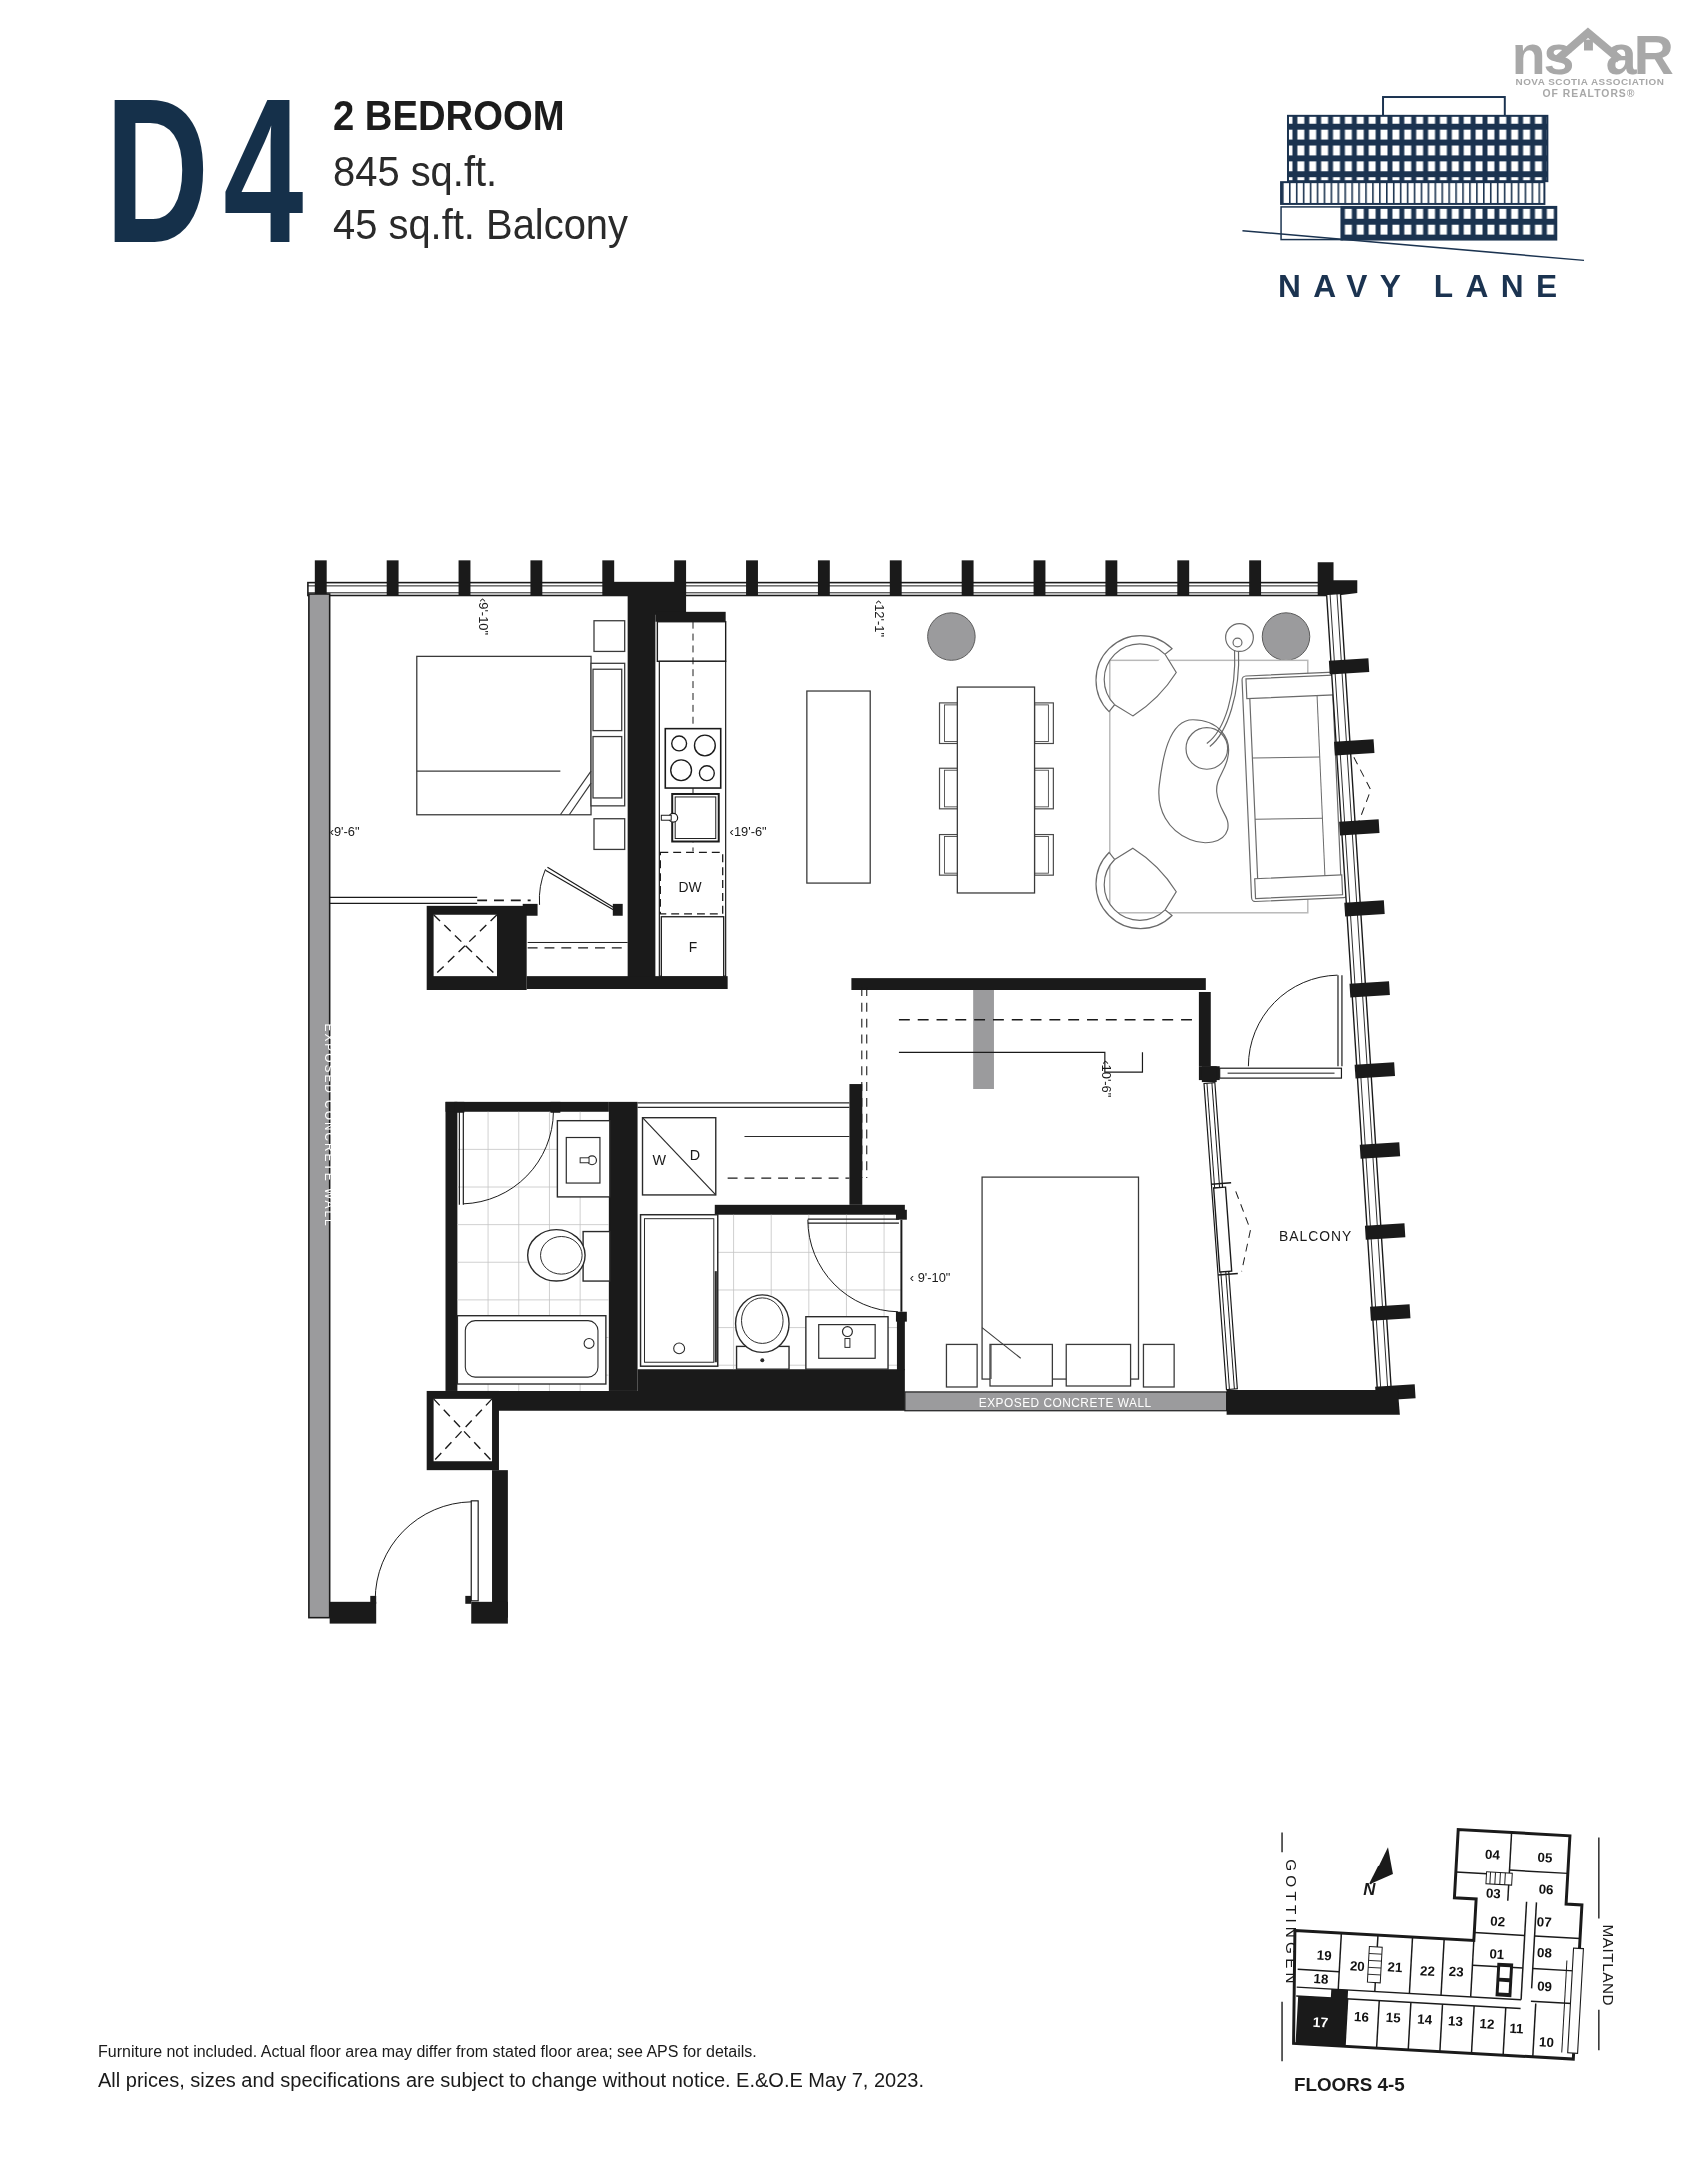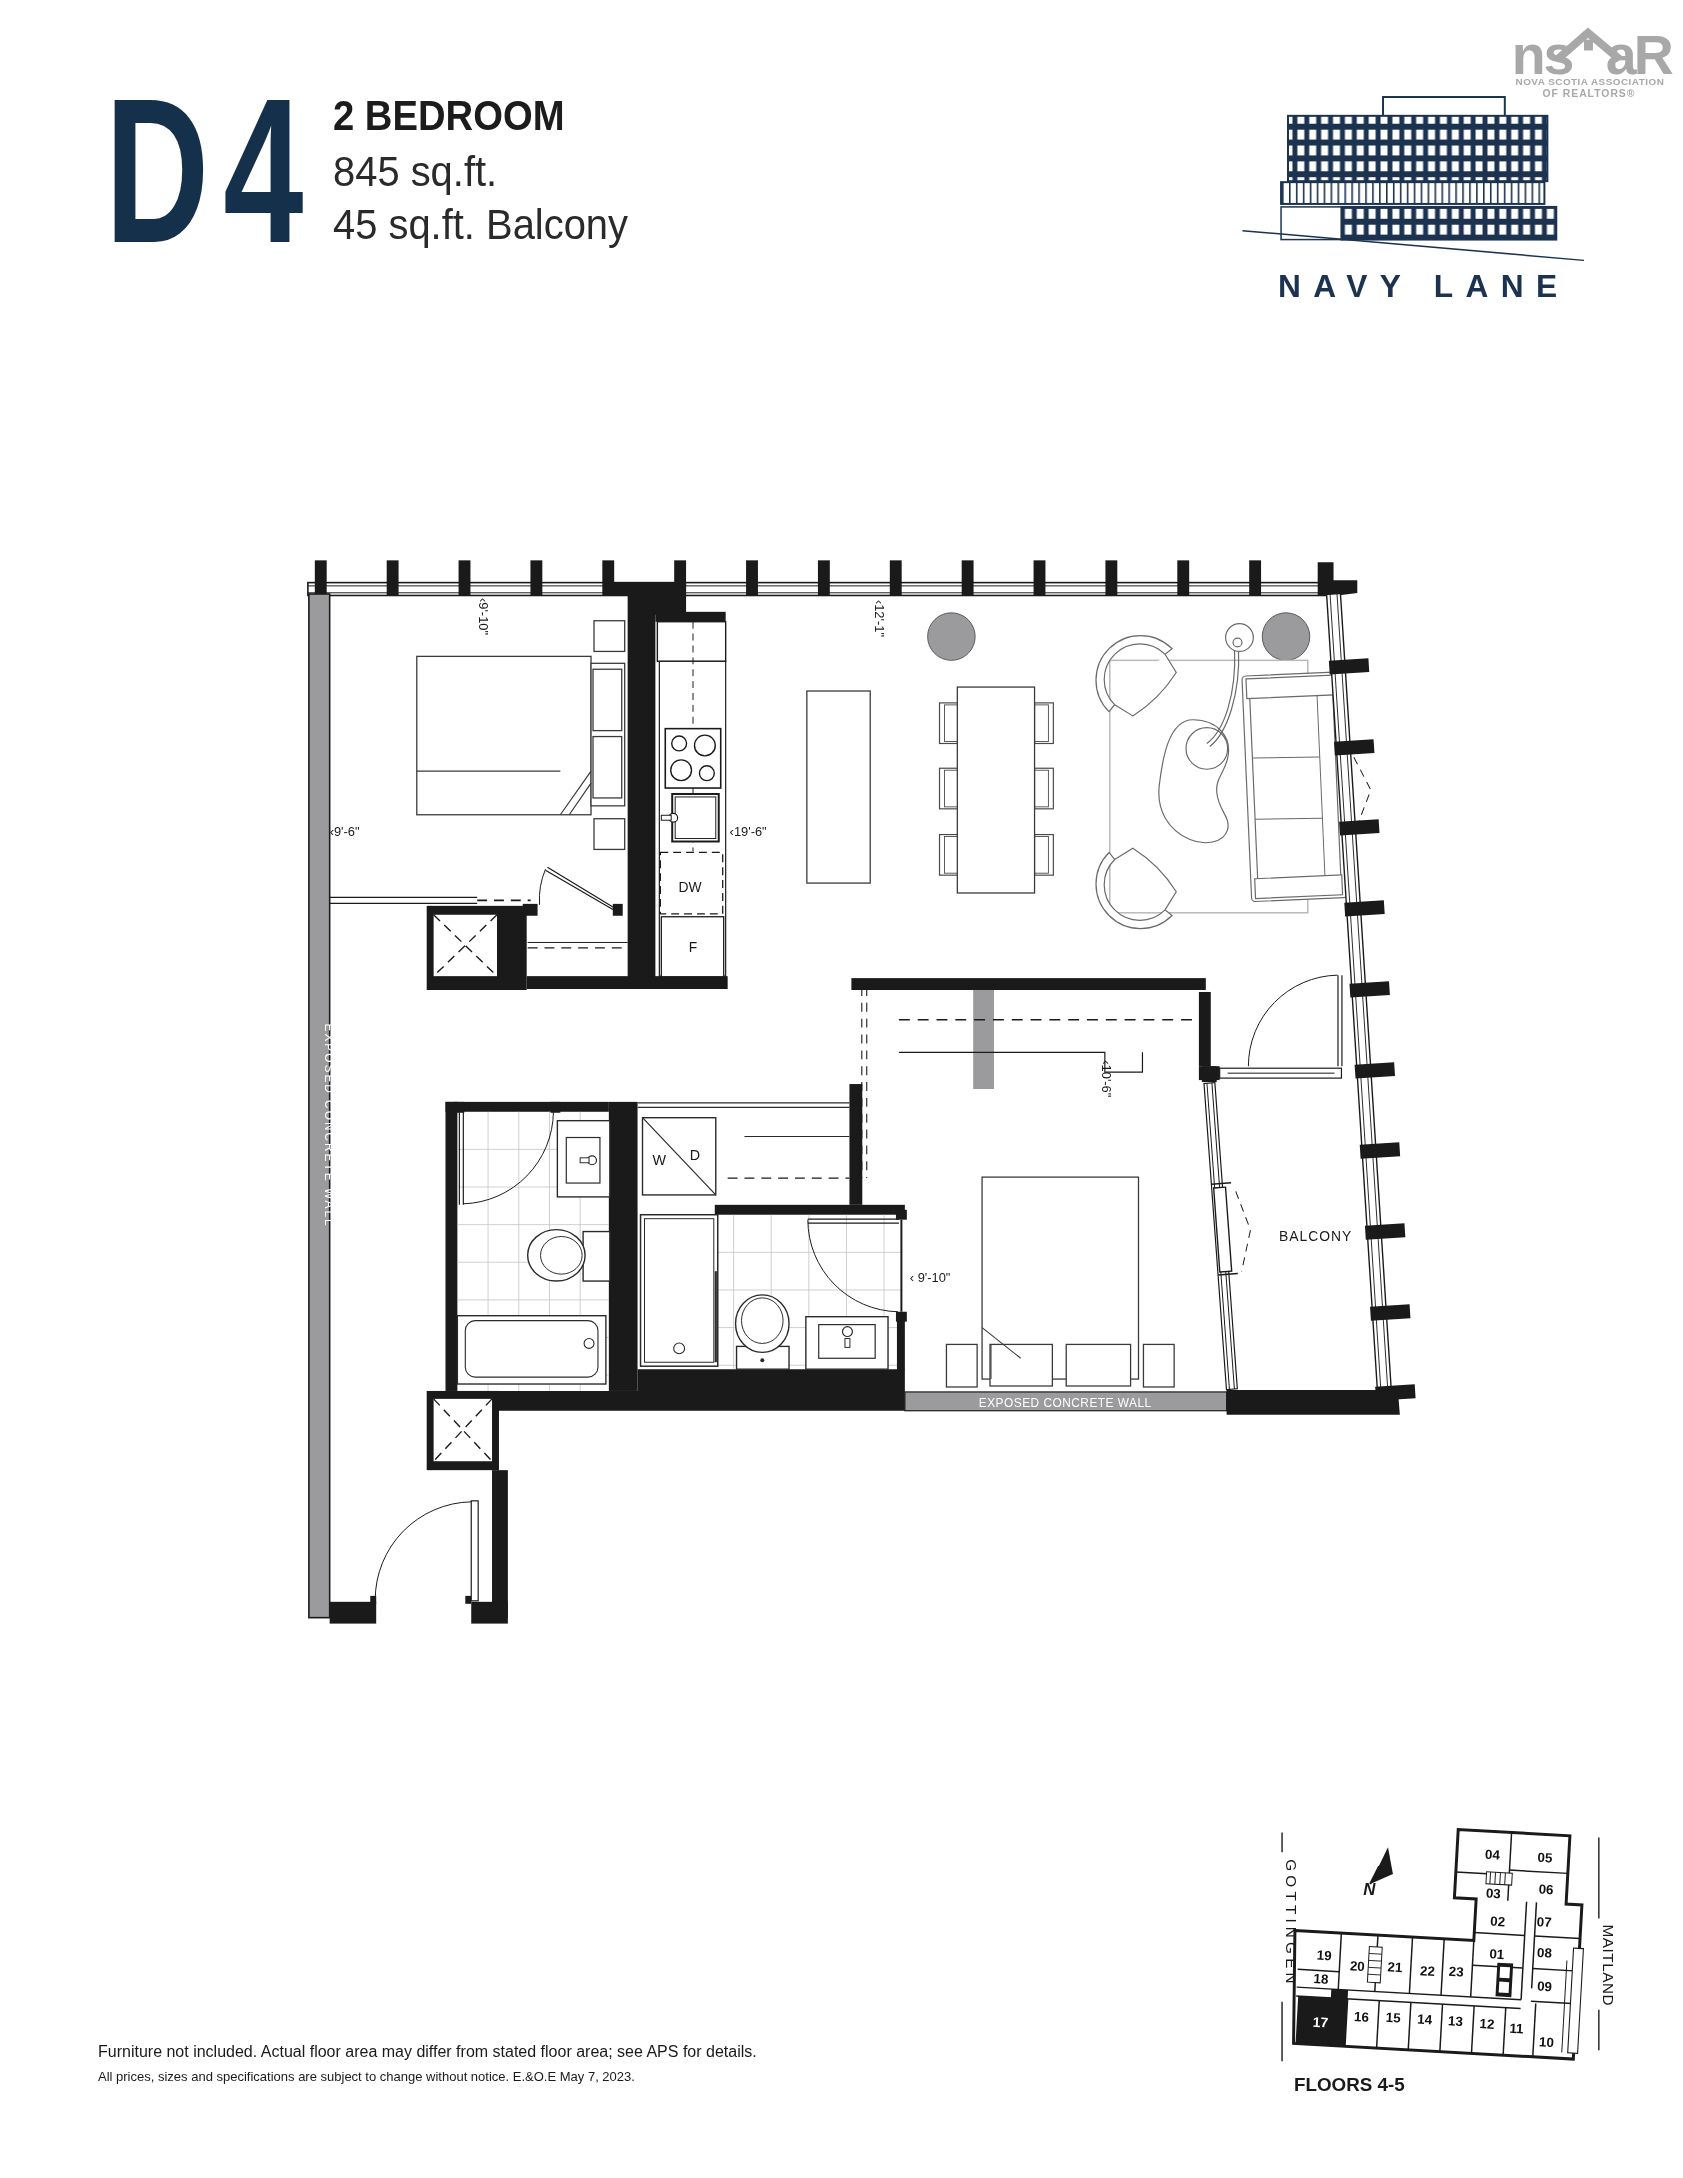--- a/index.html
+++ b/index.html
@@ -12,21 +12,21 @@
 <div class="abs" style="left:105px;top:68px;font-size:206px;line-height:1;font-weight:bold;color:#15304a;transform:scaleX(0.70);transform-origin:0 0;letter-spacing:20px;">D4</div>
 
 <div class="abs" style="left:333px;top:92px;font-size:42px;font-weight:bold;color:#1c1c1c;transform:scaleX(0.91);transform-origin:0 0;">2 BEDROOM</div>
 
 <div class="abs" style="left:333px;top:148px;font-size:42px;color:#2a2a2a;transform:scaleX(0.95);transform-origin:0 0;">845 sq.ft.</div>
 
 <div class="abs" style="left:333px;top:201px;font-size:42px;color:#2a2a2a;transform:scaleX(0.95);transform-origin:0 0;">45 sq.ft. Balcony</div>
 
 <div class="abs" style="left:98px;top:2043px;font-size:16px;color:#1a1a1a;">Furniture not included. Actual floor area may differ from stated floor area; see APS for details.</div>
 
-<div class="abs" style="left:98px;top:2069px;font-size:13px;color:#1a1a1a;">All prices, sizes and specifications are subject to change without notice. E.&amp;O.E May 7, 2023.</div>
+<div class="abs" style="left:98px;top:2069px;font-size:20px;color:#1a1a1a;">All prices, sizes and specifications are subject to change without notice. E.&amp;O.E May 7, 2023.</div>
 <svg class="abs" style="left:0;top:0;" width="1683" height="2178" viewBox="0 0 1700 2200">
 <defs>
 <pattern id="win1" width="12" height="16" patternUnits="userSpaceOnUse">
   <rect width="12" height="16" fill="#1b3350"></rect>
   <rect x="2.5" y="3" width="7" height="10" fill="#fff"></rect>
 </pattern>
 <pattern id="win2" width="7" height="24" patternUnits="userSpaceOnUse">
   <rect width="7" height="24" fill="#fff"></rect>
   <rect x="0" y="0" width="1.6" height="24" fill="#1b3350"></rect>
 </pattern>

